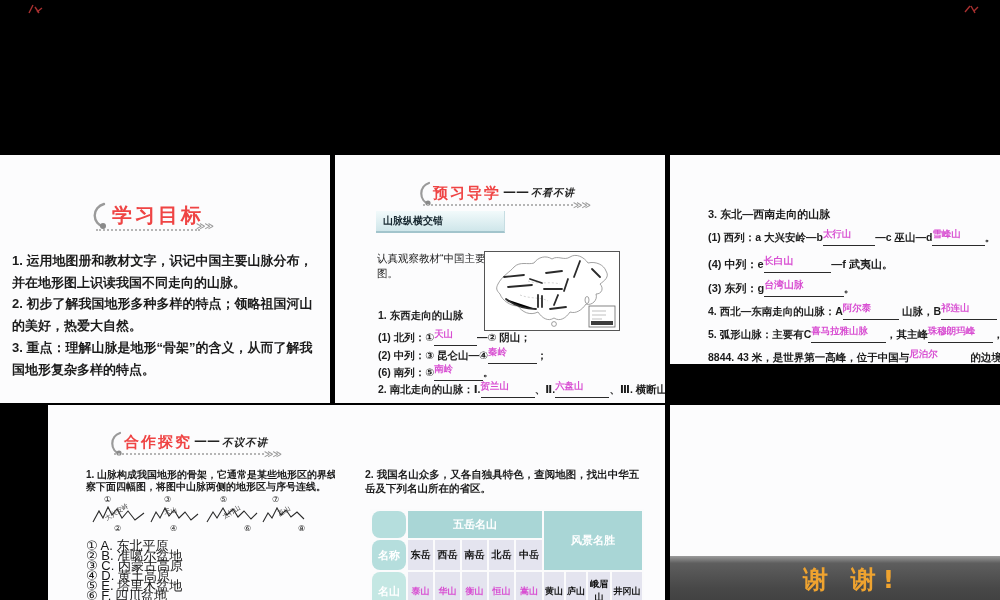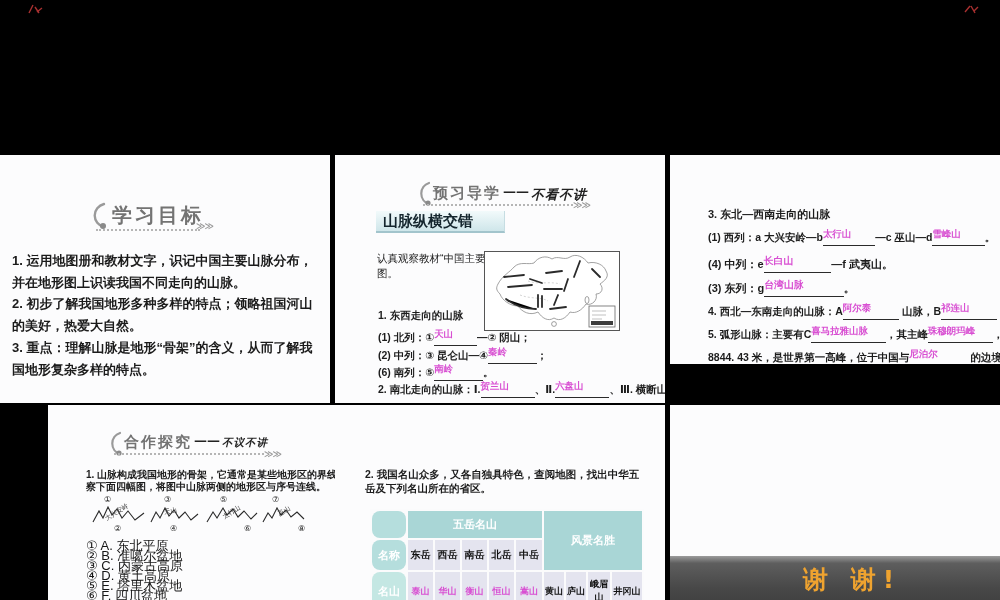--- a/index.html
+++ b/index.html
@@ -7,21 +7,21 @@
        font-family:"Liberation Sans","DejaVu Sans",sans-serif;}
   .panel{position:absolute;width:330px;background:#fcfcfd;overflow:hidden;}
   #p1{left:0;top:155px;height:248px;}
   #p2{left:335px;top:155px;height:248px;}
   #p3{left:670px;top:155px;height:209px;}
   #p4{left:0;top:405px;height:195px;margin-left:48px;}
   #p5{left:335px;top:405px;height:195px;}
   #p6{left:670px;top:405px;height:195px;}
   .abs{position:absolute;}
   .ln{position:absolute;white-space:nowrap;color:#1c1c1c;font-weight:600;}
-  .t-main{font-family:"DejaVu Serif","Liberation Serif",serif;font-weight:700;color:#737373;}
+  .t-main{font-family:"DejaVu Serif","Liberation Serif",serif;font-weight:700;color:#ef4444;}
   .t-dash{font-family:"DejaVu Serif",serif;font-weight:700;color:#222;}
   .t-hand{font-family:"DejaVu Serif","Liberation Serif",serif;font-style:italic;font-weight:700;color:#222;}
   .dotline{position:absolute;border-top:2px dotted #b5b5b5;height:0;}
   .chev{position:absolute;color:#9a9a9a;font-weight:700;font-size:9px;letter-spacing:-1px;}
   .bl{display:inline-block;border-bottom:1px solid #2a2a2a;}
   .tail{display:inline-block;}
   .ans{color:#d84fd2;font-weight:700;position:relative;top:-4px;font-size:0.9em;}
   .body-text{position:absolute;color:#1b1b1b;font-weight:600;}
   .secbox{position:absolute;background:linear-gradient(#f2fafb,#cfe6ea);
           border-bottom:2px solid #a2c4cc;border-right:1px solid #c6dde2;
@@ -67,25 +67,25 @@
   <div class="body-text" style="left:12px;top:182px;width:307px;font-size:13px;line-height:21.7px">3. 重点：理解山脉是地形“骨架”的含义，从而了解我国地形复杂多样的特点。</div>
 </div>
 
 <div class="panel" id="p2">
   <svg class="cres abs" style="left:82px;top:26px" width="15" height="26">
     <path d="M12,2 A11,11 0 0 0 12,23" fill="none" stroke="#9a9a9a" stroke-width="2.2" stroke-linecap="round"></path>
     <circle cx="11" cy="22" r="2.6" fill="#8a8a8a"></circle>
   </svg>
   <span class="t-main abs" style="left:98px;top:29px;font-size:15px;letter-spacing:2px">预习导学</span>
   <span class="t-dash abs" style="left:168px;top:29px;font-size:13px">——</span>
-  <span class="t-hand abs" style="left:196px;top:31px;font-size:13px;letter-spacing:1px">不看不讲</span>
+  <span class="t-hand abs" style="left:196px;top:31px;font-size:10px;letter-spacing:1px">不看不讲</span>
   <div class="dotline" style="left:88px;top:49px;width:150px"></div>
   <span class="chev" style="left:238px;top:45px">≫≫</span>
 
-  <div class="secbox" style="left:41px;top:56px;width:121px;height:20px;font-size:15px;line-height:20px;padding-left:7px">山脉纵横交错</div>
+  <div class="secbox" style="left:41px;top:56px;width:121px;height:20px;font-size:10px;line-height:20px;padding-left:7px">山脉纵横交错</div>
 
   <div class="body-text" style="left:42px;top:96px;width:196px;font-size:10.5px;line-height:15px;font-weight:400">认真观察教材“中国主要山脉分布”图 和下图。</div>
 
   <svg class="abs" style="left:149px;top:96px" width="136" height="80" viewBox="0 0 136 80">
     <rect x="0.5" y="0.5" width="135" height="79" fill="#ffffff" stroke="#555" stroke-width="1"></rect>
     <path d="M14,33 C18,25 26,21 30,16 C36,10 44,14 50,12 C54,6 62,4 68,8 C74,4 80,10 86,6
              C92,2 100,6 104,12 C112,10 120,14 122,20 C126,26 120,30 116,33 C120,37 118,43 112,43
              C114,49 108,55 102,53 C98,59 92,63 86,61 C82,67 76,71 70,67 C64,71 58,67 54,61
              C46,65 38,61 34,55 C26,55 18,49 16,43 C12,39 12,37 14,33 Z" fill="#ffffff" stroke="#8a8a8a" stroke-width="0.8"></path>
     <path d="M44,30 C54,34 66,30 76,33 M36,44 C46,48 58,46 64,50" stroke="#b5b5b5" stroke-width="0.6" fill="none" stroke-dasharray="2,2"></path>

